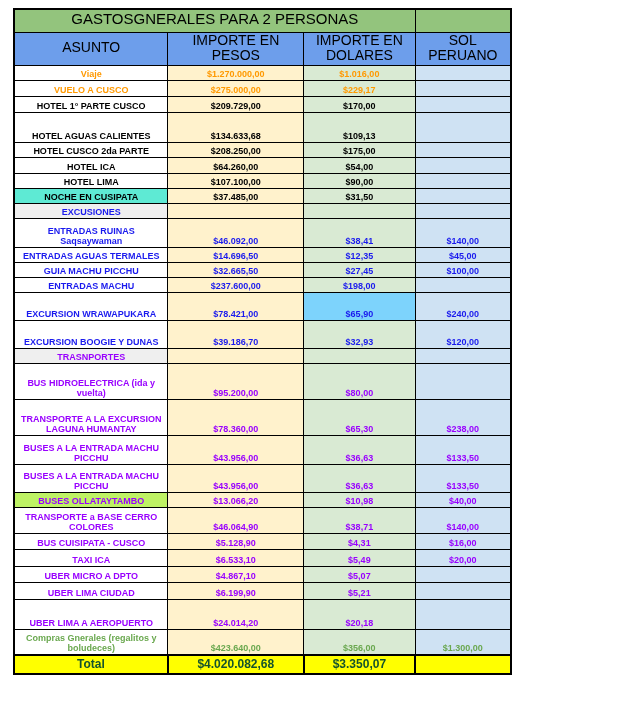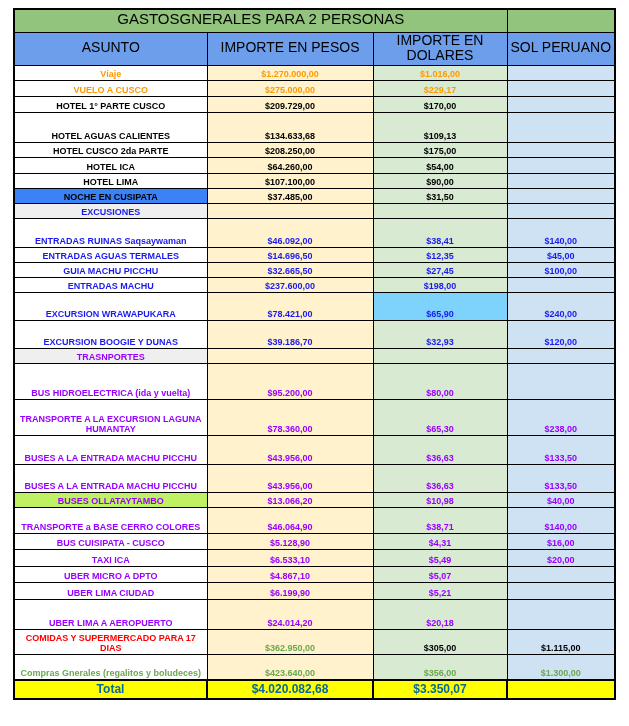--- a/index.html
+++ b/index.html
@@ -2,21 +2,21 @@
 <html><head>
 <meta charset="utf-8">
 <style>
   * { box-sizing: border-box; }
   html, body { margin: 0; padding: 0; }
   body {
     width: 629px; height: 726px;
     background: #ffffff;
     font-family: "Liberation Sans", sans-serif;
   }
-  .canvas { position: relative; width: 629px; height: 726px; overflow: hidden; }
+  .canvas { position: relative; width: 512px; height: 726px; overflow: hidden; }
   table.sheet {
     position: absolute; left: 13px; top: 8px;
     border-collapse: collapse;
     table-layout: fixed;
     border: 2px solid #000;
   }
   table.sheet td, table.sheet th {
     border: 1px solid #000;
     overflow: hidden;
     text-align: center;
@@ -39,21 +39,21 @@
   tbody td {
     font-size: 9px;
     font-weight: 700;
     vertical-align: bottom;
   }
   tr.total-row td {
     font-size: 12px;
     font-weight: 700;
     vertical-align: middle;
     border-width: 2px;
-    color: #0369a1;
+    color: #14532d;
   }
 </style>
 </head>
 <body>
 
 <div class="canvas">
   <table class="sheet">
     <colgroup>
       <col id="col-asunto" style="width: 193px;">
         <col id="col-pesos" style="width: 166px;">
@@ -109,21 +109,21 @@
           <td style="background: rgb(217, 234, 211); color: rgb(0, 0, 0);">$54,00</td>
           <td style="background: rgb(207, 226, 243); color: rgb(0, 0, 0);"></td>
         </tr>
         <tr style="height: 15px;">
           <td style="background: rgb(255, 255, 255); color: rgb(0, 0, 0);">HOTEL LIMA</td>
           <td style="background: rgb(255, 242, 204); color: rgb(0, 0, 0);">$107.100,00</td>
           <td style="background: rgb(217, 234, 211); color: rgb(0, 0, 0);">$90,00</td>
           <td style="background: rgb(207, 226, 243); color: rgb(0, 0, 0);"></td>
         </tr>
         <tr style="height: 15px;">
-          <td style="background: #3b82f6; color: rgb(0, 0, 0); margin-top: 33px;">NOCHE EN CUSIPATA</td>
+          <td style="background: #5eead4; color: rgb(0, 0, 0); margin-top: 33px;">NOCHE EN CUSIPATA</td>
           <td style="background: rgb(255, 242, 204); color: rgb(0, 0, 0);">$37.485,00</td>
           <td style="background: rgb(217, 234, 211); color: rgb(0, 0, 0);">$31,50</td>
           <td style="background: rgb(207, 226, 243); color: rgb(0, 0, 0);"></td>
         </tr>
         <tr style="height: 15px;">
           <td style="background: rgb(239, 239, 239); color: rgb(26, 26, 238);">EXCUSIONES</td>
           <td style="background: rgb(255, 242, 204); color: rgb(26, 26, 238);"></td>
           <td style="background: rgb(217, 234, 211); color: rgb(26, 26, 238);"></td>
           <td style="background: rgb(207, 226, 243); color: rgb(26, 26, 238);"></td>
         </tr>
@@ -228,26 +228,20 @@
           <td style="background: rgb(255, 242, 204); color: rgb(153, 0, 255);">$6.199,90</td>
           <td style="background: rgb(217, 234, 211); color: rgb(153, 0, 255);">$5,21</td>
           <td style="background: rgb(207, 226, 243); color: rgb(153, 0, 255);"></td>
         </tr>
         <tr style="height: 30px;">
           <td style="background: rgb(255, 255, 255); color: rgb(153, 0, 255);">UBER LIMA A AEROPUERTO</td>
           <td style="background: rgb(255, 242, 204); color: rgb(153, 0, 255);">$24.014,20</td>
           <td style="background: rgb(217, 234, 211); color: rgb(153, 0, 255);">$20,18</td>
           <td style="background: rgb(207, 226, 243); color: rgb(153, 0, 255);"></td>
         </tr>
-        <tr style="height: 25px;">
-          <td style="background: rgb(255, 255, 255); color: rgb(255, 0, 0);">COMIDAS Y SUPERMERCADO PARA 17 DIAS</td>
-          <td style="background: rgb(255, 242, 204); color: rgb(106, 168, 79);">$362.950,00</td>
-          <td style="background: rgb(217, 234, 211); color: rgb(0, 0, 0);">$305,00</td>
-          <td style="background: rgb(207, 226, 243); color: rgb(0, 0, 0);">$1.115,00</td>
-        </tr>
         <tr style="height: 26px;">
           <td style="background: rgb(255, 255, 255); color: rgb(106, 168, 79);">Compras Gnerales (regalitos y boludeces)</td>
           <td style="background: rgb(255, 242, 204); color: rgb(106, 168, 79);">$423.640,00</td>
           <td style="background: rgb(217, 234, 211); color: rgb(106, 168, 79);">$356,00</td>
           <td style="background: rgb(207, 226, 243); color: rgb(106, 168, 79);">$1.300,00</td>
         </tr>
         <tr class="total-row" style="height: 19px;">
           <td style="background: rgb(255, 255, 0);">Total</td>
           <td style="background: rgb(255, 255, 0);">$4.020.082,68</td>
           <td style="background: rgb(255, 255, 0);">$3.350,07</td>

